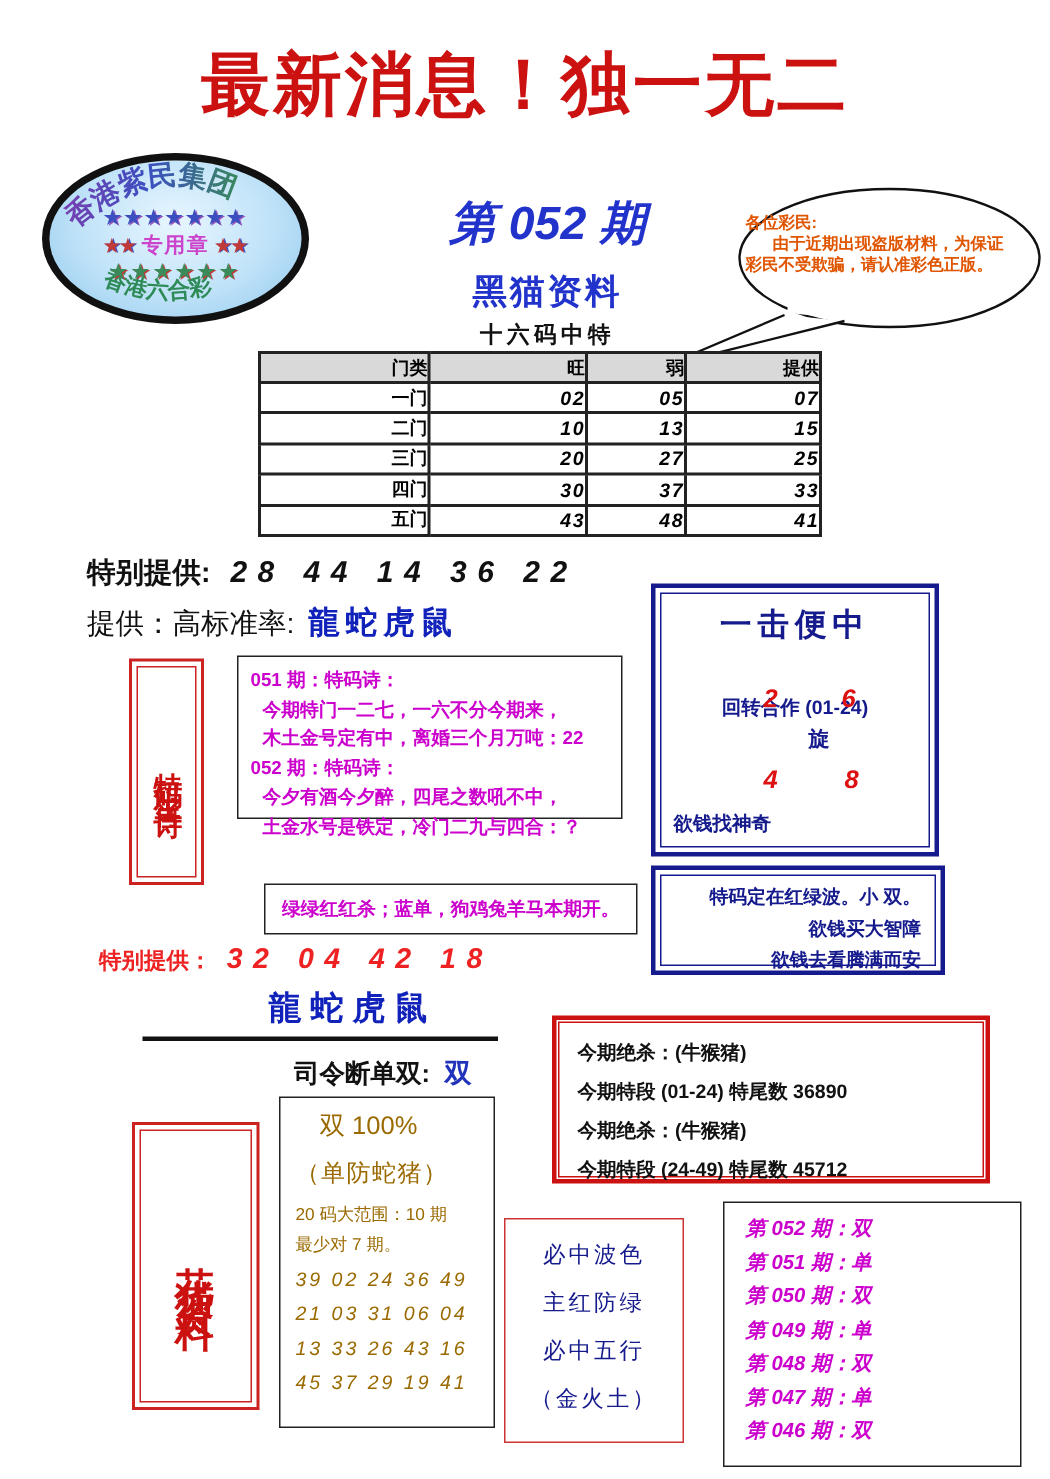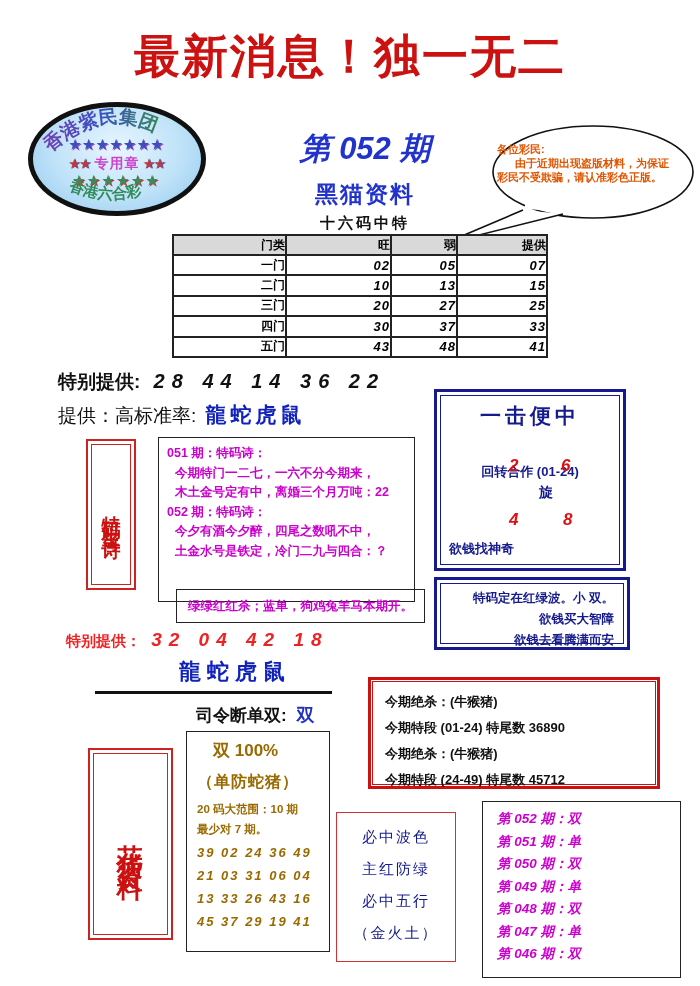--- a/index.html
+++ b/index.html
@@ -51,21 +51,21 @@
   
   .dbl { position:absolute; }
   .dbl .inner { position:absolute; inset:3px; }
   .dbl.red-b { border:2px solid #cc2222; } .dbl.red-b .inner { border:1px solid #cc2222; }
   .dbl.blue-b { border:3px solid #151a8c; } .dbl.blue-b .inner { border:1px solid #151a8c; }
 
   
   .poem-vert { left:86px; top:439px; width:50px; height:151px; }
   .poem-vert .vtext { position:absolute; left:50%; top:50%; transform:translate(-50%,-50%);
     writing-mode:vertical-rl; font-size:19px; font-weight:900; color:#cc1111; letter-spacing:6px; }
-  .poem-box { left:158px; top:437px; width:257px; height:165px; border:1px solid #222; padding:6px 8px 0 8px; }
+  .poem-box { left:158px; top:437px; width:257px; height:109px; border:1px solid #222; padding:6px 8px 0 8px; }
   .poem-box .pl { color:#cc00cc; font-weight:700; font-size:12.5px; line-height:19.5px; white-space:nowrap; }
   .poem-box .pl.ind { padding-left:8px; }
 
   
   .hit-box { left:434px; top:389px; width:192px; height:182px; }
   .hit-title { position:absolute; top:10px; width:100%; text-align:center; color:#151a8c;
     font-size:21px; font-weight:900; letter-spacing:4px; }
   .hit-sub { position:absolute; top:43px; width:100%; text-align:center; color:#151a8c;
     font-size:13px; font-weight:900;margin-top:28px; }
   .hit-num { position:absolute; color:#dd1111; font-weight:900; font-style:italic; font-size:17px; }
@@ -93,21 +93,21 @@
   .zkill-box .inner2 { position:absolute; inset:1px; border:1px solid #cc1111; padding:7px 0 0 12px; }
   .zkill-box .zl { color:#111; font-weight:900; font-size:13px; line-height:26px; white-space:nowrap; }
 
   
   .flower-box { left:88px; top:748px; width:85px; height:192px; }
   .flower-box .vtext { position:absolute; left:50%; top:50%; transform:translate(-50%,-50%);
     writing-mode:vertical-rl; font-size:26px; font-weight:900; color:#cc1111; letter-spacing:10px; }
 
   
   .double-box { left:186px; top:731px; width:144px; height:221px; border:1.5px solid #222;
-    padding:7px 0 0 10px; color:#9a6a00; font-weight:700; }
+    padding:7px 0 0 10px; color:#9a6a00; font-weight:400; }
   .double-box .h1 { font-size:17px; padding-left:16px; }
   .double-box .h2 { font-size:16px; margin-top:10px; letter-spacing:1px; }
   .double-box .d  { font-size:11.5px; margin-top:9px; }
   .double-box .d2 { font-size:11.5px; margin-top:5px; }
   .double-box .nr { font-size:13px; font-style:italic; margin-top:8px; letter-spacing:2px; }
 
   
   .wave-box { left:336px; top:812px; width:120px; height:150px; border:1.5px solid #cc3333;
     text-align:center; padding-top:8px; }
   .wave-box .wl { color:#151a8c; font-weight:400; font-size:15px; line-height:32px; letter-spacing:2px; }

